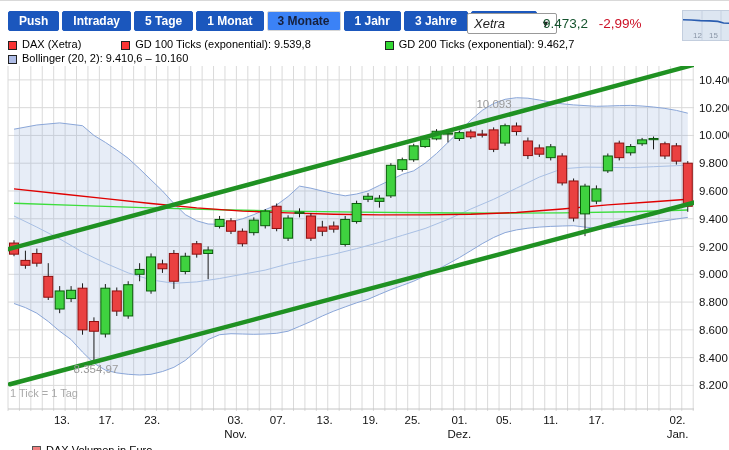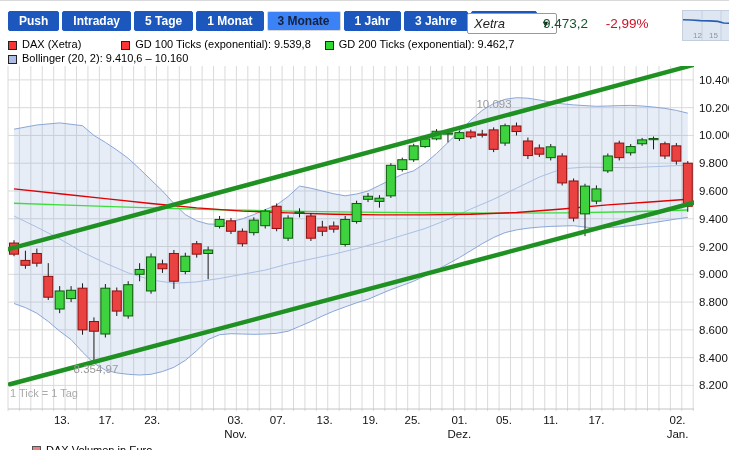--- a/index.html
+++ b/index.html
@@ -21,37 +21,37 @@
     position:absolute; left:467px; top:12px; width:90px; height:21px;
     border:1px solid #999; border-radius:2px; background:#fff;
     display:flex; align-items:center; font-size:13px; color:#222; padding:0 6px;
     cursor:pointer;
     font-style:italic;
   }
   #exchange .arrow { position:absolute; right:6px; font-size:9px; color:#222; }
   
   #quote { position:absolute; left:543px; top:15px; font-size:13.5px; }
   #quote .val { color:#14532d; }
-  #quote .chg { margin-left:14px; }
+  #quote .chg { margin-left:7px; }
   
   #spark {
     position:absolute; left:682px; top:9px; width:60px; height:31px;
     background:#dde6f1; border:1px solid #c3cede; cursor:pointer;
   }
   #spark .lbl { position:absolute; bottom:0px; font-size:8px; color:#8a97a8; }
   
   .legend-row { position:absolute; left:8px; display:flex; font-size:11px; color:#000; }
   #legend-row1 { top:37px; }
   #legend-row2 { top:51px; }
   .legend-item { display:flex; align-items:flex-end; margin-right:14px; }
   .legend-item .sw {
     width:9px; height:9px; border:1px solid #222; margin-right:5px; flex:0 0 auto;
   }
   #li-gd100 { margin-left:26px; }
-  #li-gd200 { }
+  #li-gd200 { margin-left:60px; }
   
   #chart-svg { position:absolute; left:0; top:0; }
   
   #tick-note { position:absolute; left:10px; top:386px; font-size:11px; color:#aaa; }
   #vol-legend {
     position:absolute; left:32px; top:443px; display:flex; align-items:center;
     font-size:11px; color:#000;
   }
   #vol-legend .sw { width:9px; height:9px; border:1px solid #555; margin-right:5px; }
 </style>

